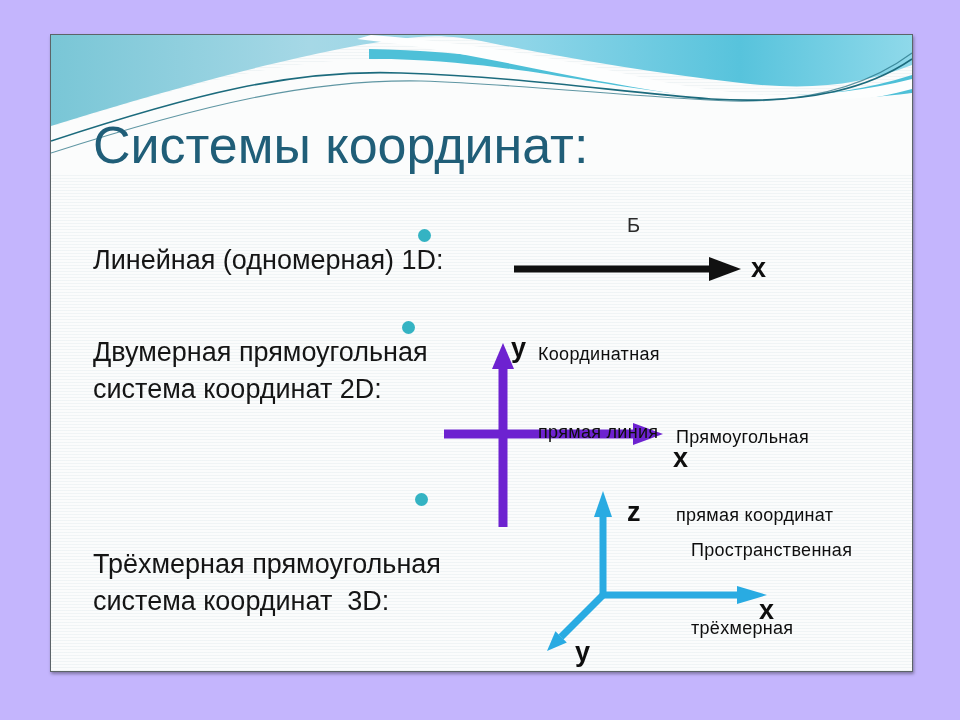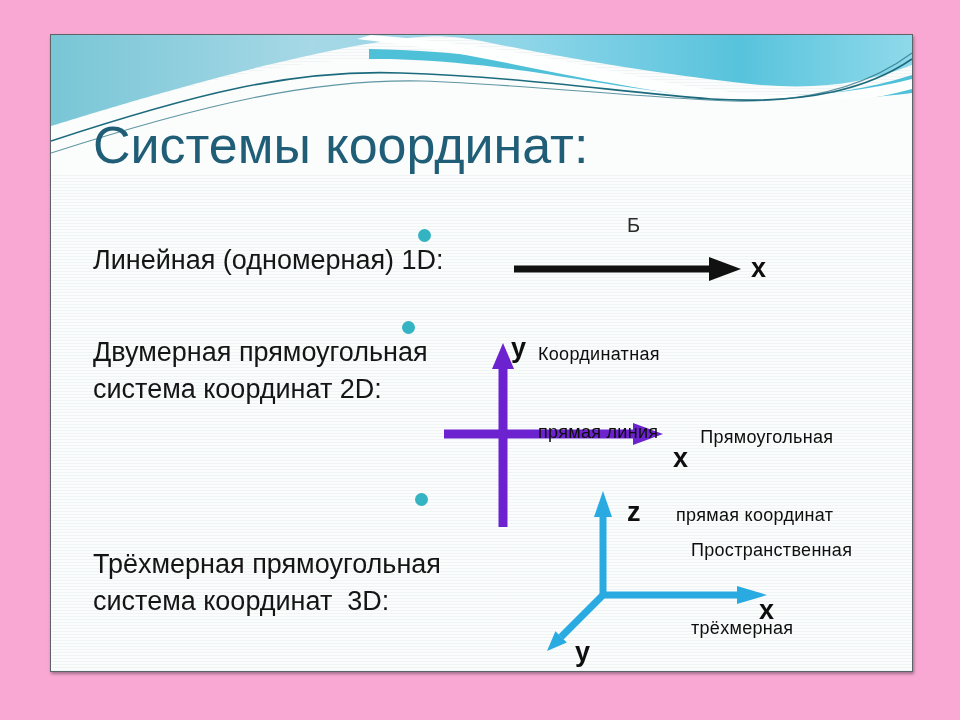--- a/index.html
+++ b/index.html
@@ -1,17 +1,17 @@
 <!DOCTYPE html>
 <html style="--title: #205e78; --bullet-dot: #34b3c3; --body-text: #151515; --axis-1d: #111111; --axis-2d: #6d22d0; --axis-3d: #29abe2; --wave-line: #1c6b7d;"><head>
 <meta charset="utf-8">
 <style>
   html,body{margin:0;padding:0;background:#ffffff;}
   .page{
-    position:relative;width:960px;height:720px;background:#f9a8d4;overflow:hidden;
+    position:relative;width:960px;height:720px;background:#c4b5fd;overflow:hidden;
     font-family:"Liberation Sans",sans-serif;
   }
   .slide{
     position:absolute;left:50px;top:34px;width:861px;height:636px;
     background:
       repeating-linear-gradient(0deg, rgba(200,216,222,.22) 0 1px, rgba(255,255,255,0) 1px 3px),
       #fbfcfc;
     border:1px solid #5c6468;
     box-shadow:1px 2px 3px rgba(0,0,0,.35);
     overflow:hidden;
@@ -45,21 +45,21 @@
   .axis-letter{font-weight:700;font-size:27px;line-height:27px;color:#0e0e0e;}
   .point-letter{font-size:20px;line-height:20px;color:#2b2b2b;}
   .caption{font-size:18px;line-height:26px;letter-spacing:.3px;}
   .caption span{display:block;white-space:pre;}
 
   .lbl-b{left:576px;top:180px;}
   .lbl-x1{left:700px;top:220px;}
   .cap-linear{left:487px;top:254px;}
   .lbl-y2{left:460px;top:300px;}
   .lbl-x2{left:622px;top:410px;}
-  .cap-planar{left:625px;top:337px;text-align:right;}
+  .cap-planar{left:625px;top:337px;}
   .lbl-z3{left:576px;top:464px;}
   .lbl-x3{left:708px;top:562px;}
   .lbl-y3{left:524px;top:604px;}
   .cap-spatial{left:640px;top:450px;}
 </style>
 </head>
 <body>
 
 <div class="page">
   <div class="slide">

